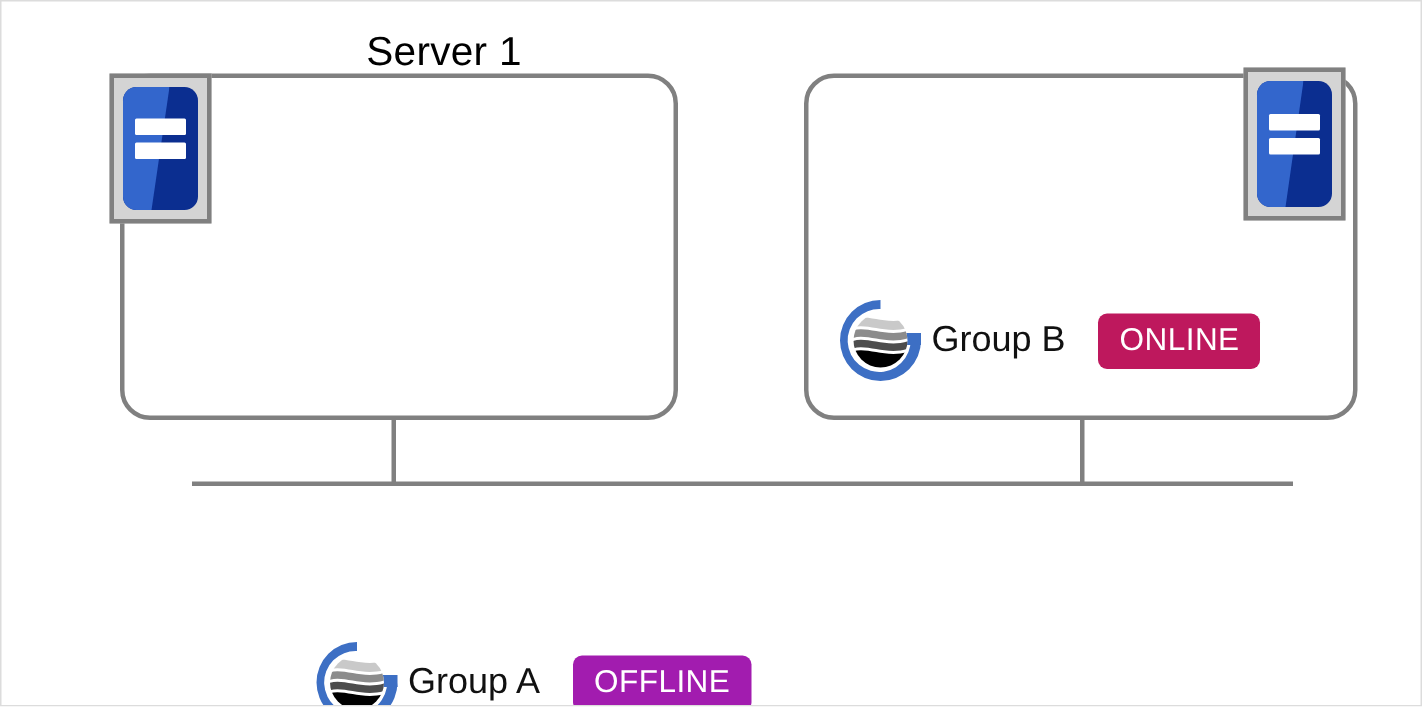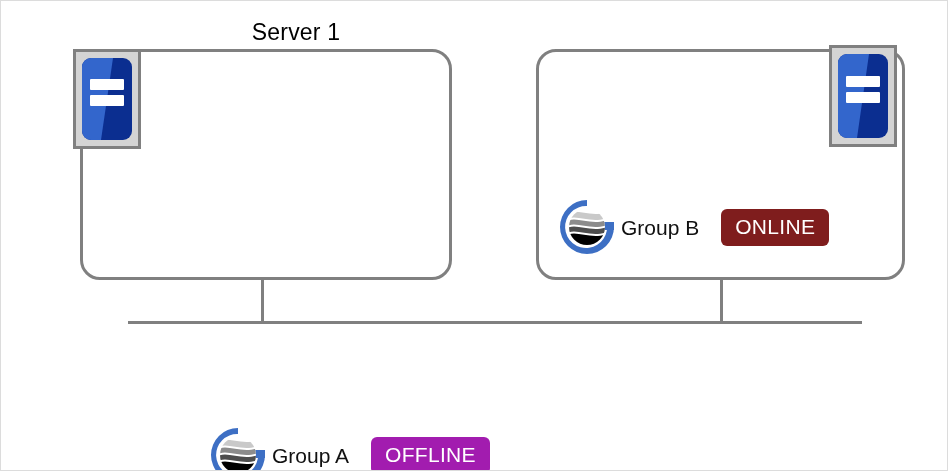--- a/index.html
+++ b/index.html
@@ -17,21 +17,21 @@
     height: 471px;
     background: #ffffff;
     box-sizing: border-box;
     border: 1px solid #dcdcdc;
     overflow: hidden;
   }
 
   
   .server-title {
     position: absolute;
-    font-size: 23px;
+    font-size: 27px;
     color: #000000;
     white-space: nowrap;
     text-align: center;
     line-height: 1;
     letter-spacing: 0.2px;
   }
 
   
   .server-box {
     position: absolute;
@@ -91,35 +91,35 @@
   }
 
   
   .group-row {
     position: absolute;
     display: flex;
     align-items: center;
     white-space: nowrap;
   }
   .group-label {
-    font-size: 21px;
+    font-size: 24px;
     color: #111111;
     line-height: 1;
     margin-left: 4px;
   }
   .status-badge {
     font-size: 21px;
     color: #ffffff;
     line-height: 1;
     padding: 7px 14px 9px 14px;
     border-radius: 6px;
     margin-left: 22px;
     letter-spacing: 0.3px;
   }
-  .status-online  { background: #7f1d1d; }
+  .status-online  { background: #be185d; }
   .status-offline { background: #a21caf; }
 
   
   .glogo {
     display: block;
     flex: 0 0 auto;
   }
 </style>
 </head>
 <body>

